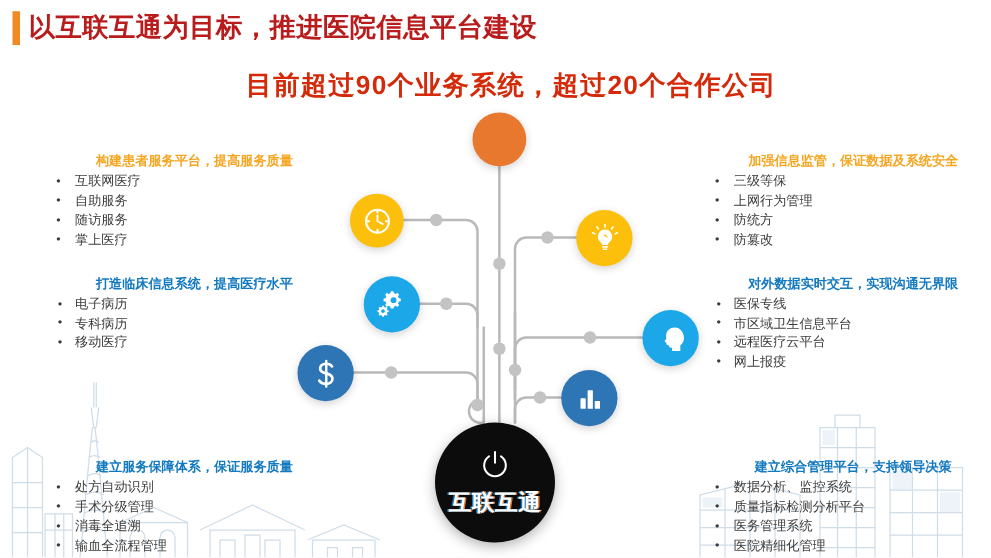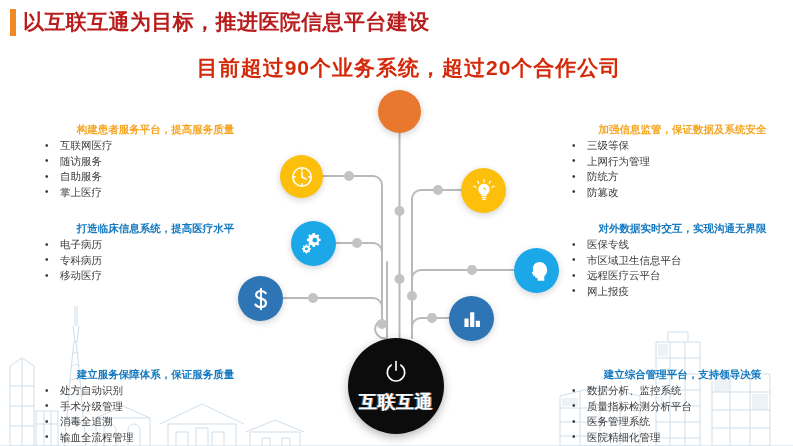--- a/index.html
+++ b/index.html
@@ -58,21 +58,21 @@
     position: relative; padding-left: 22px; white-space: nowrap;
   }
   .block li::before {
     content: "\2022"; position: absolute; left: 7px; top: -.5px;
     font-size: 10px; color: #3B3B3B;
   }
 
   .left  { left: 38px; }
   .right { left: 565px; }
   .row1 { top: 122px; }
-  .row2 { top: 221px; }
+  .row2 { top: 221px; font-family: Liberation Mono, monospace; }
   .row3 { top: 331px; margin-top: 36px; }
 
   
   .tree { position: absolute; left: 0; top: 0; width: 793px; height: 446px; }
 
   
   .node {
     position: absolute; border-radius: 50%;
     display: flex; align-items: center; justify-content: center;
     box-shadow: 0 2px 7px rgba(0,0,0,.18);
@@ -283,22 +283,22 @@
       <path d="M7.6 5.6 a8 8 0 1 0 8.8 0" fill="none" stroke="#fff" stroke-width="1.5" stroke-linecap="round"></path>
       <path d="M12 2.4 V10.4" stroke="#fff" stroke-width="1.5" stroke-linecap="round"></path>
     </svg>
     <div class="hub-label">互联互通</div>
   </div>
 
   <div class="block orange left row1">
     <div class="bhead">构建患者服务平台，提高服务质量</div>
     <ul>
       <li>互联网医疗</li>
+      <li>自助服务</li>
       <li>随访服务</li>
-      <li>自助服务</li>
       <li>掌上医疗</li>
     </ul>
   </div>
 
   <div class="block blue left row2">
     <div class="bhead">打造临床信息系统，提高医疗水平</div>
     <ul>
       <li>电子病历</li>
       <li>专科病历</li>
       <li>移动医疗</li>

